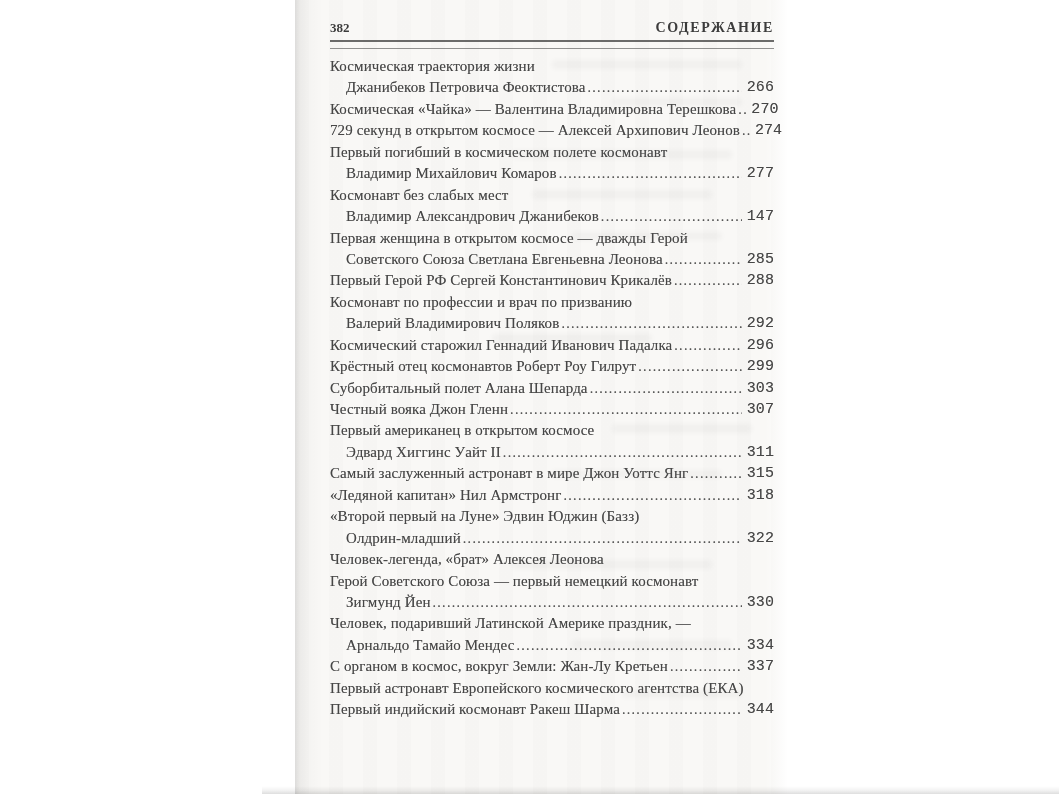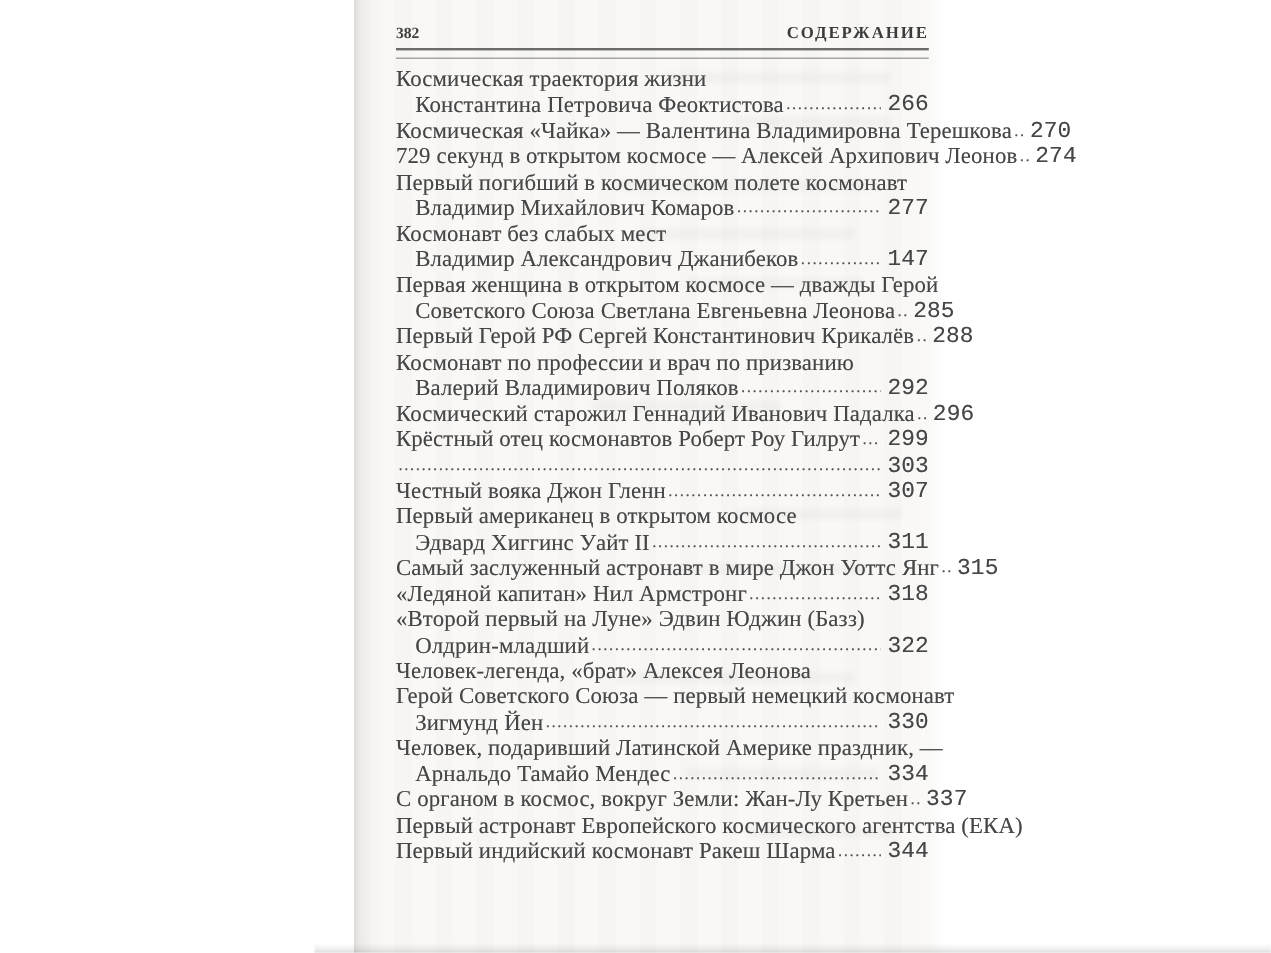--- a/index.html
+++ b/index.html
@@ -55,24 +55,24 @@
     margin-top: 3px;
     height: 6px;
     border-top: 2px solid rgba(60,60,60,0.75);
     border-bottom: 1px solid rgba(60,60,60,0.55);
   }
   .toc {
     margin-top: 7px;
   }
   .toc-line {
     display: flex;
-    align-items: flex-end;
+    align-items: flex-start;
     height: 21.45px;
     line-height: 21.45px;
-    font-size: 19px;
+    font-size: 15px;
     letter-spacing: 0.1px;
     white-space: nowrap;
     color: #464646;
     text-shadow: 0 0 0.5px rgba(70,70,70,0.45);
   }
   .toc-line.indent { padding-left: 16px; }
   .toc-text { flex: 0 0 auto; }
   .dots {
     flex: 1 1 auto;
     overflow: hidden;
@@ -122,21 +122,21 @@
       <span class="running-title">СОДЕРЖАНИЕ</span>
     </div>
 
     <div class="double-rule"></div>
 
     <div id="toc" class="toc">
         <div class="toc-line">
           <span class="toc-text">Космическая траектория жизни</span>
         </div>
         <div class="toc-line indent">
-          <span class="toc-text">Константина Петровича Феоктистова</span>
+          <span class="toc-text">Джанибеков Петровича Феоктистова</span>
           <span class="dots"></span>
           <span class="pg">266</span>
         </div>
         <div class="toc-line">
           <span class="toc-text">Космическая «Чайка» — Валентина Владимировна Терешкова</span>
           <span class="dots"></span>
           <span class="pg">270</span>
         </div>
         <div class="toc-line">
           <span class="toc-text">729 секунд в открытом космосе — Алексей Архипович Леонов</span>
@@ -184,20 +184,21 @@
           <span class="toc-text">Космический старожил Геннадий Иванович Падалка</span>
           <span class="dots"></span>
           <span class="pg">296</span>
         </div>
         <div class="toc-line">
           <span class="toc-text">Крёстный отец космонавтов Роберт Роу Гилрут</span>
           <span class="dots"></span>
           <span class="pg">299</span>
         </div>
         <div class="toc-line">
+          <span class="toc-text">Суборбитальный полет Алана Шепарда</span>
           <span class="dots"></span>
           <span class="pg">303</span>
         </div>
         <div class="toc-line">
           <span class="toc-text">Честный вояка Джон Гленн</span>
           <span class="dots"></span>
           <span class="pg">307</span>
         </div>
         <div class="toc-line">
           <span class="toc-text">Первый американец в открытом космосе</span>

